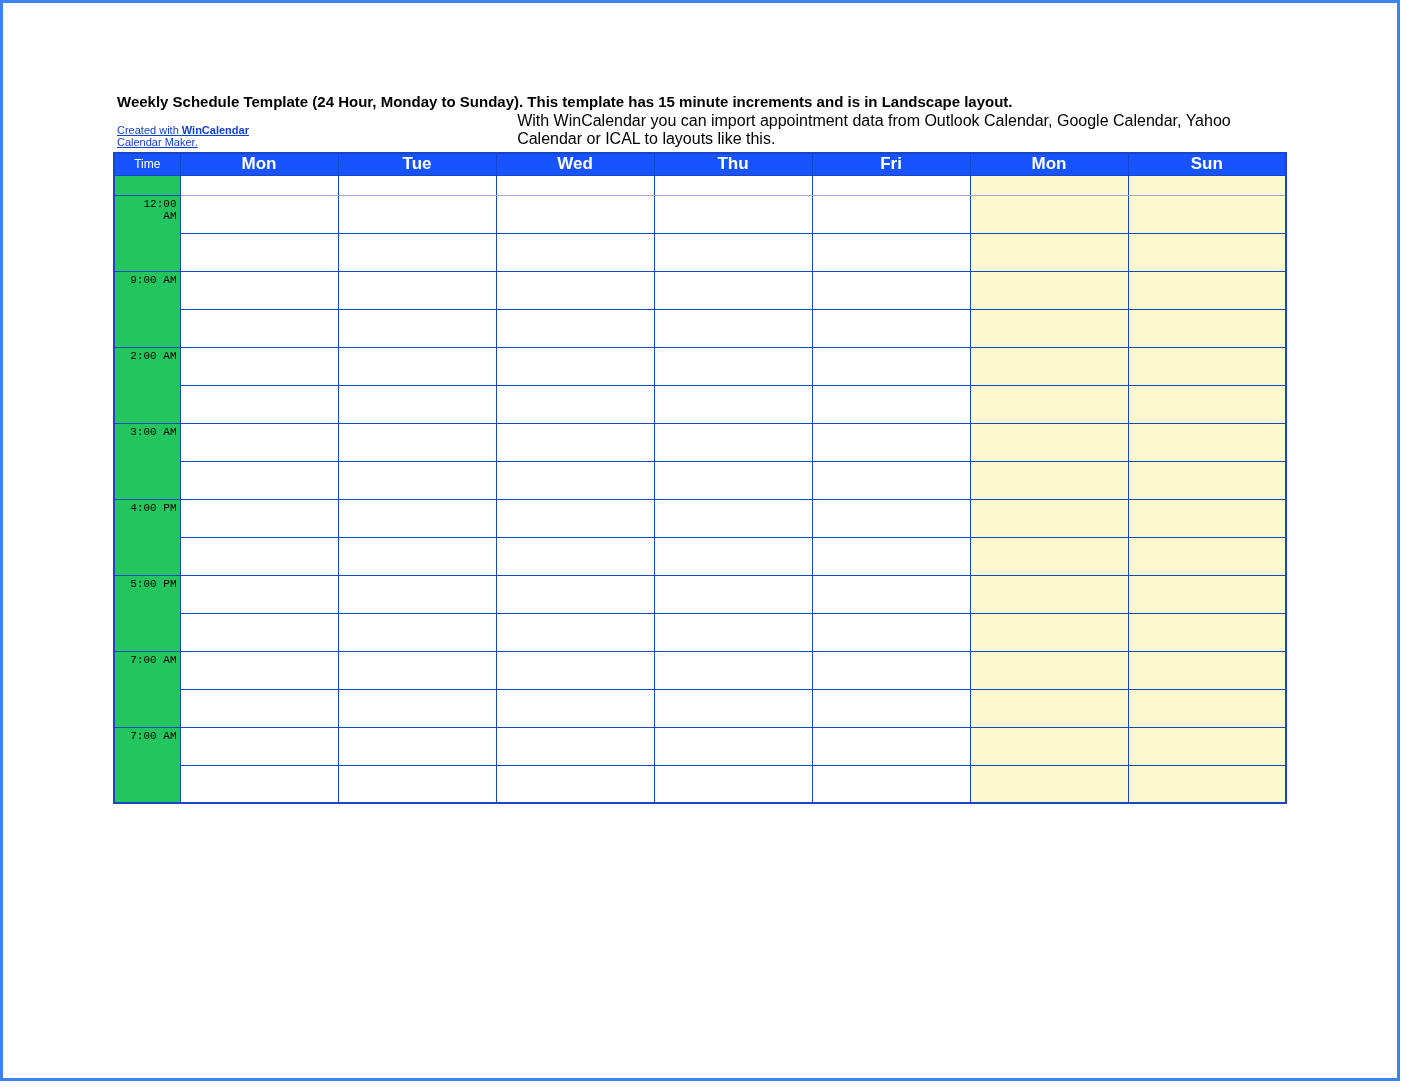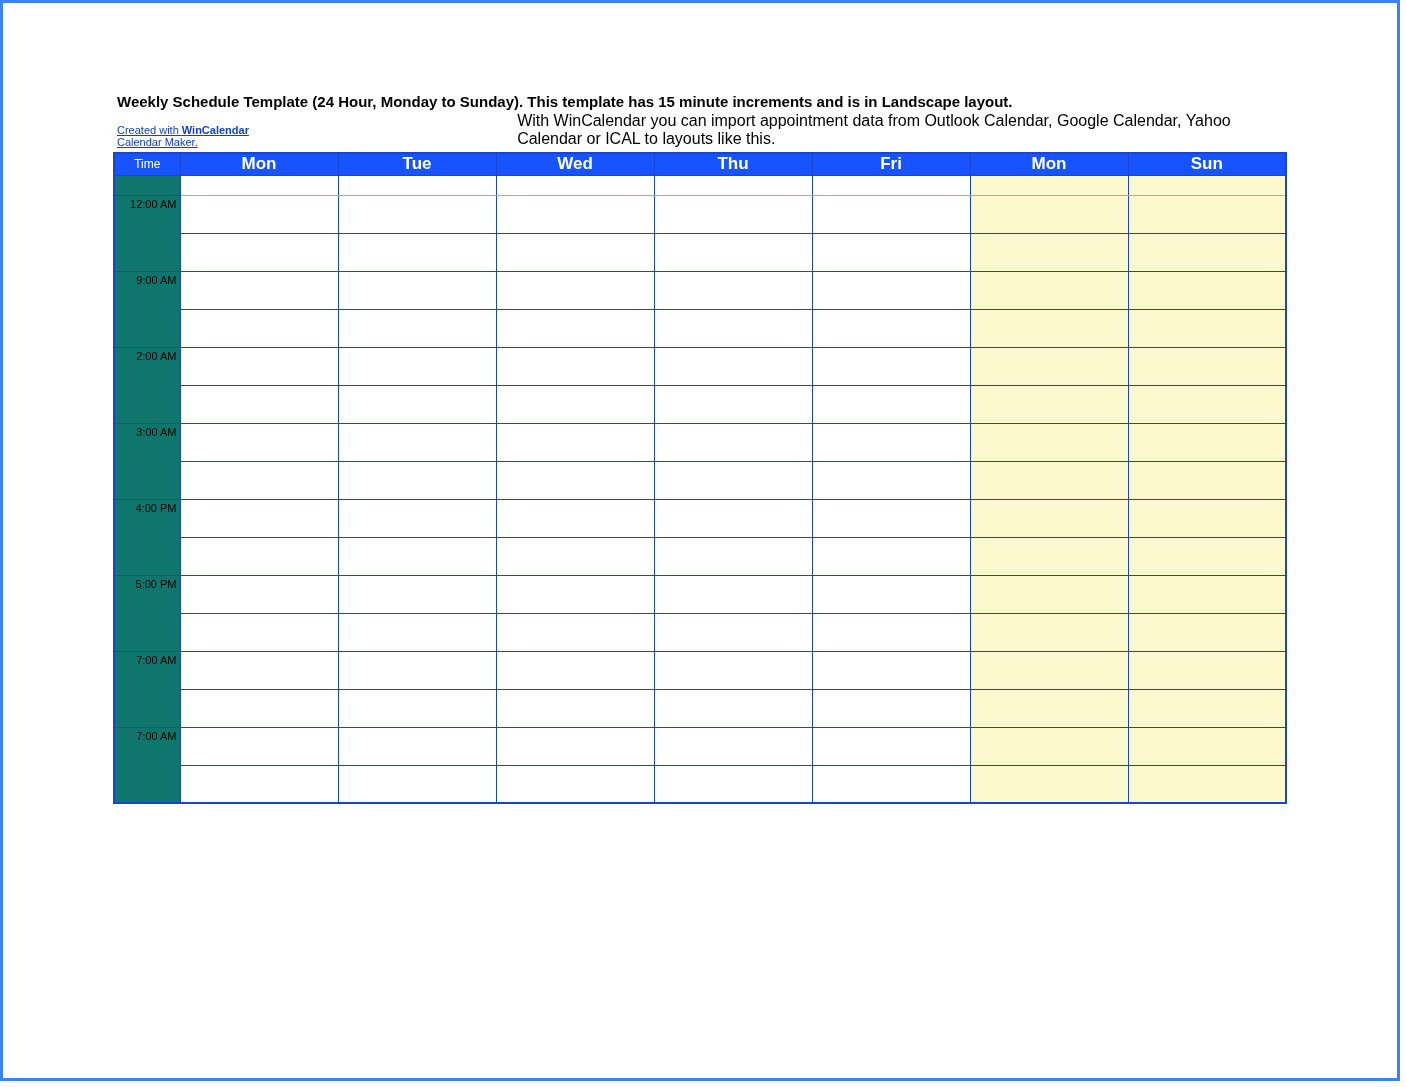--- a/index.html
+++ b/index.html
@@ -63,26 +63,27 @@
     padding: 0;
   }
   table.schedule thead th.time-head {
     font-size: 12px;
     font-weight: normal;
   }
   col.time-col { width: 66px; }
   col.day-col  { width: auto; }
 
   td.time-cell {
-    background: #0f766e;
+    background: #22c55e;
     color: #000;
     font-size: 11px;
     text-align: right;
     vertical-align: top;
     padding: 2px 3px 0 9px;
+    font-family: Liberation Mono, monospace;
   }
   td.slot {
     background: #fff;
     height: 38px;
   }
   td.slot.thin {
     height: 20px;
     border-bottom: 1px solid #9aa9d8;
   }
   td.slot.weekend,

